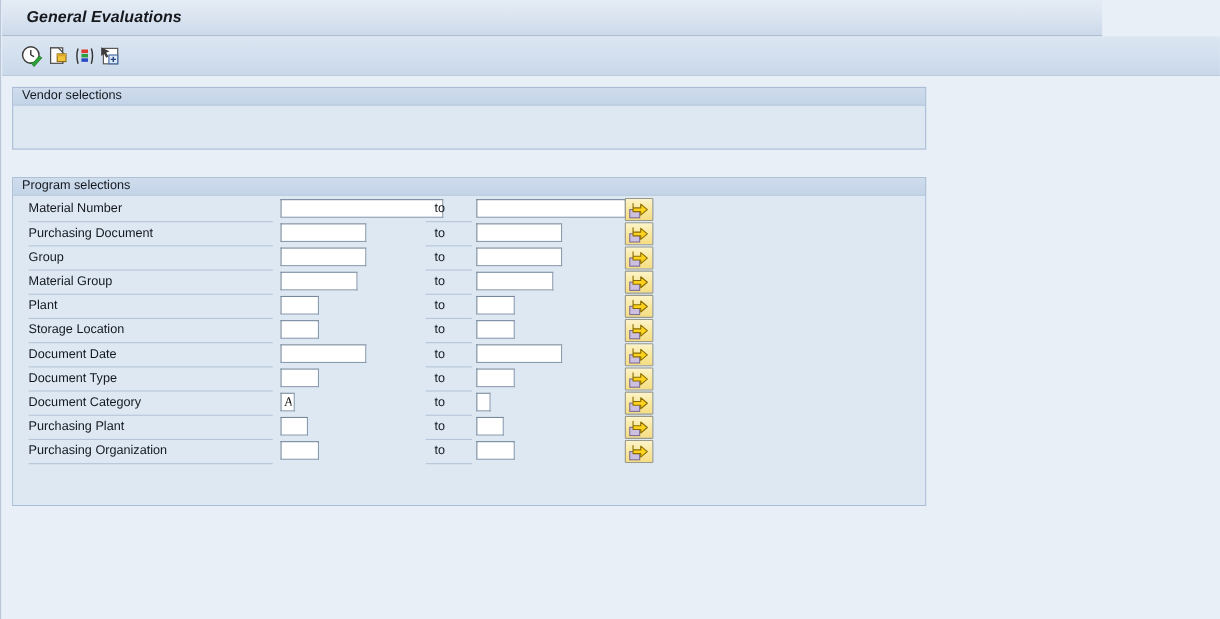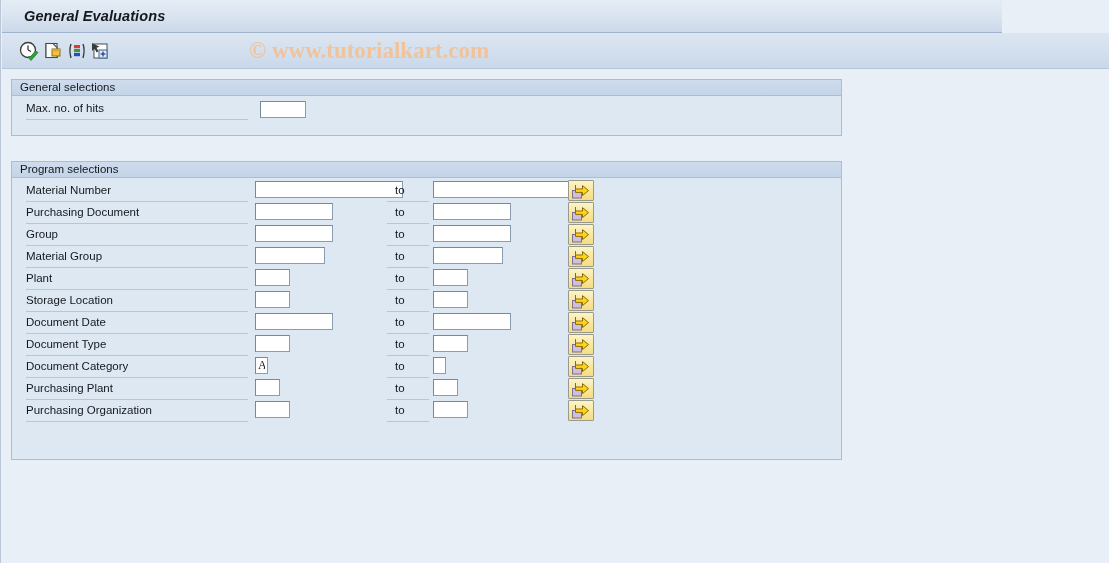--- a/index.html
+++ b/index.html
@@ -223,32 +223,24 @@
         <rect x="5" y="4" width="13" height="14" fill="#ffffff" stroke="#5a5a5a" stroke-width="1.1"></rect>
         <path d="M3 3 l0 8 l2.6 -2.2 l2 3.6 l1.9 -1.1 l-2 -3.6 l3.1 -0.9 z" fill="#3a3a3a"></path>
         <rect x="10" y="10" width="8" height="8" fill="#dfe9f7" stroke="#4a6fa5" stroke-width="1.1"></rect>
         <line x1="14" y1="11.6" x2="14" y2="16.4" stroke="#21457f" stroke-width="1.3"></line>
         <line x1="11.6" y1="14" x2="16.4" y2="14" stroke="#21457f" stroke-width="1.3"></line>
       </svg>
     </div>
 
   </div>
 
-  <div id="watermark">© www.tutorialkart.com</div>
 
   <div class="panel" id="panel-general">
     <div class="panel-header">
-      <div class="panel-header-text">General selections</div>
-    </div>
-    <div class="panel-body" style="height:39px;">
-      <div class="row" style="top:2px;">
-        <div class="row-label">Max. no. of hits</div>
-        <div class="row-underline" style="width:222px;"></div>
-        <input class="sapfield" id="maxhits-input" type="text" value="" style="">
-      </div>
+      <div class="panel-header-text">Vendor selections</div>
     </div>
   </div>
 
   <div class="panel" id="panel-program">
     <div class="panel-header">
       <div class="panel-header-text">Program selections</div>
     </div>
     <div class="panel-body" id="program-rows" style="height:281px;">
         <div class="row" style="top: 2px;">
           <div class="row-label">Material Number</div>

